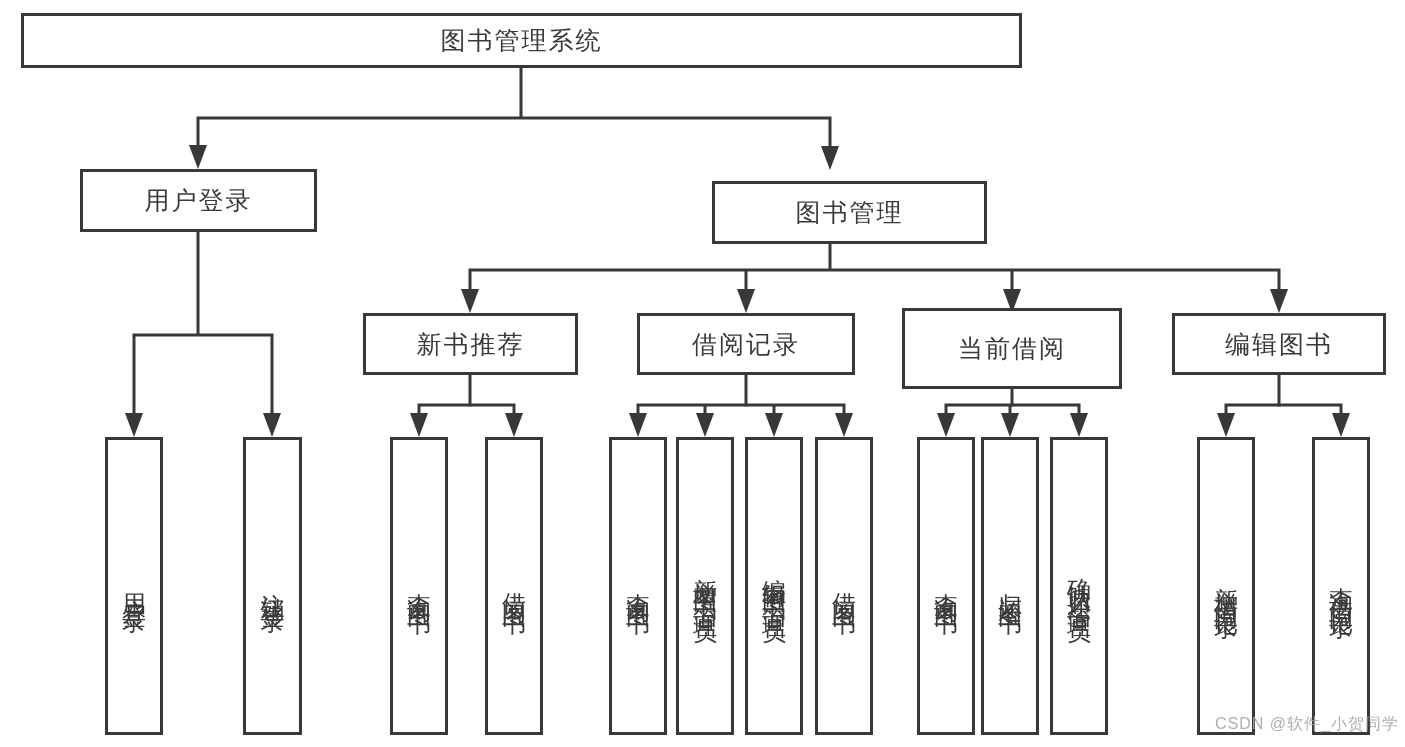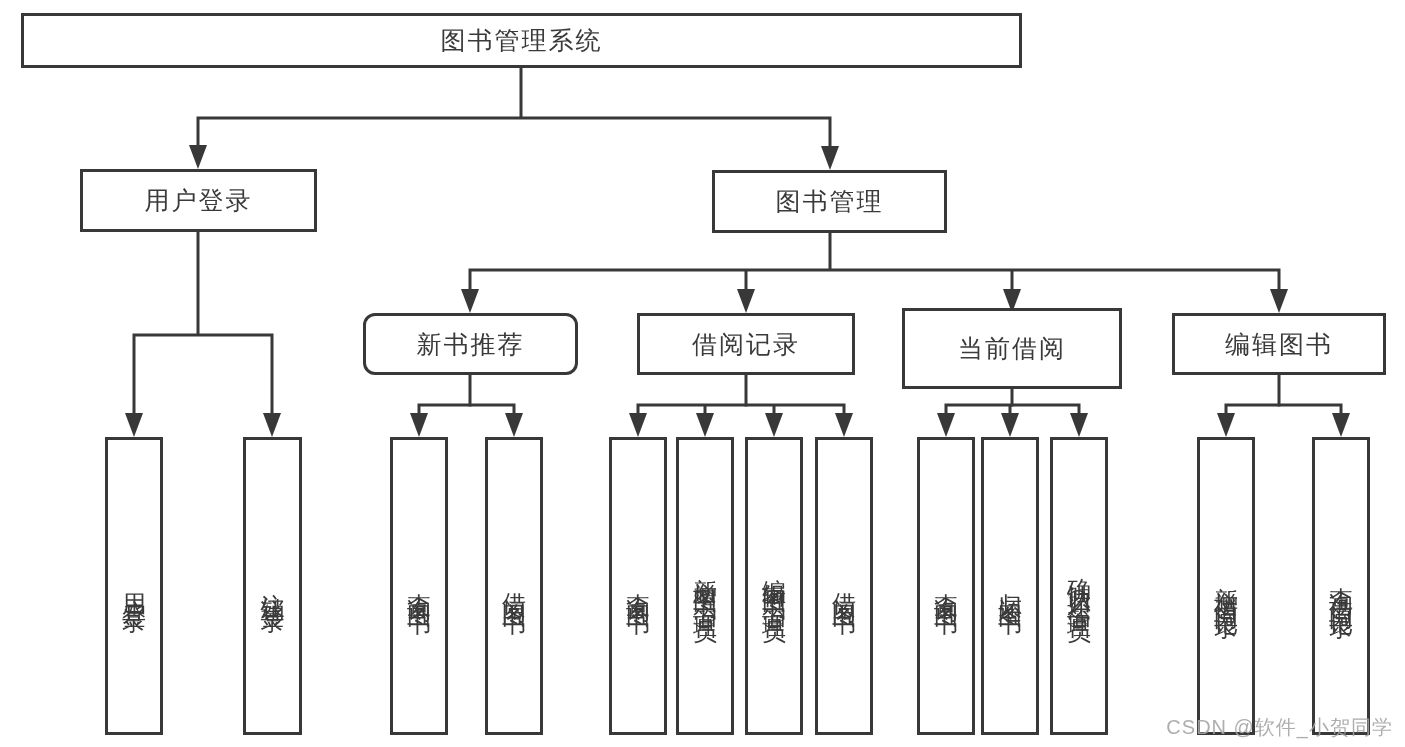--- a/index.html
+++ b/index.html
@@ -41,22 +41,22 @@
     writing-mode: vertical-rl;
     text-orientation: mixed;
     font-size: 24px;
     letter-spacing: 6px;
     line-height: 1;
     white-space: nowrap;
   }
   #watermark {
     position: absolute;
     top: 714px;
-    right: 12px;
-    font-size: 20px;
+    right: 6px;
+    font-size: 16px;
     letter-spacing: 1px;
     color: rgba(165, 165, 165, 0.9);
     z-index: 5;
     white-space: nowrap;
   }
 </style>
 </head>
 <body>
 
 <div id="canvas">
@@ -96,23 +96,23 @@
       <polygon points="1001,413 1019,413 1010,437"></polygon>
       <polygon points="1070,413 1088,413 1079,437"></polygon>
       <polygon points="1217,413 1235,413 1226,437"></polygon>
       <polygon points="1332,413 1350,413 1341,437"></polygon>
     </g>
   </svg>
 
   <div class="box hbox" style="left:21px; top:13px; width:1001px; height:55px;">图书管理系统</div>
 
   <div class="box hbox" style="left:80px; top:169px; width:237px; height:63px;">用户登录</div>
-  <div class="box hbox" style="left:712px; top:170px; width:235px; height:63px;">图书管理</div>
+  <div class="box hbox" style="left:712px; top:181px; width:275px; height:63px;">图书管理</div>
 
-  <div class="box hbox" style="left:363px; top:313px; width:215px; height:62px;border-radius:12px;">新书推荐</div>
+  <div class="box hbox" style="left:363px; top:313px; width:215px; height:62px;">新书推荐</div>
   <div class="box hbox" style="left:637px; top:313px; width:218px; height:62px;">借阅记录</div>
   <div class="box hbox" style="left:902px; top:308px; width:220px; height:81px;">当前借阅</div>
   <div class="box hbox" style="left:1172px; top:313px; width:214px; height:62px;">编辑图书</div>
 
   <div class="box vbox" style="left:105px; top:437px; width:58px; height:298px;">
     <span>用户登录</span>
   </div>
   <div class="box vbox" style="left:243px; top:437px; width:59px; height:298px;">
     <span>注销登录</span>
   </div>

